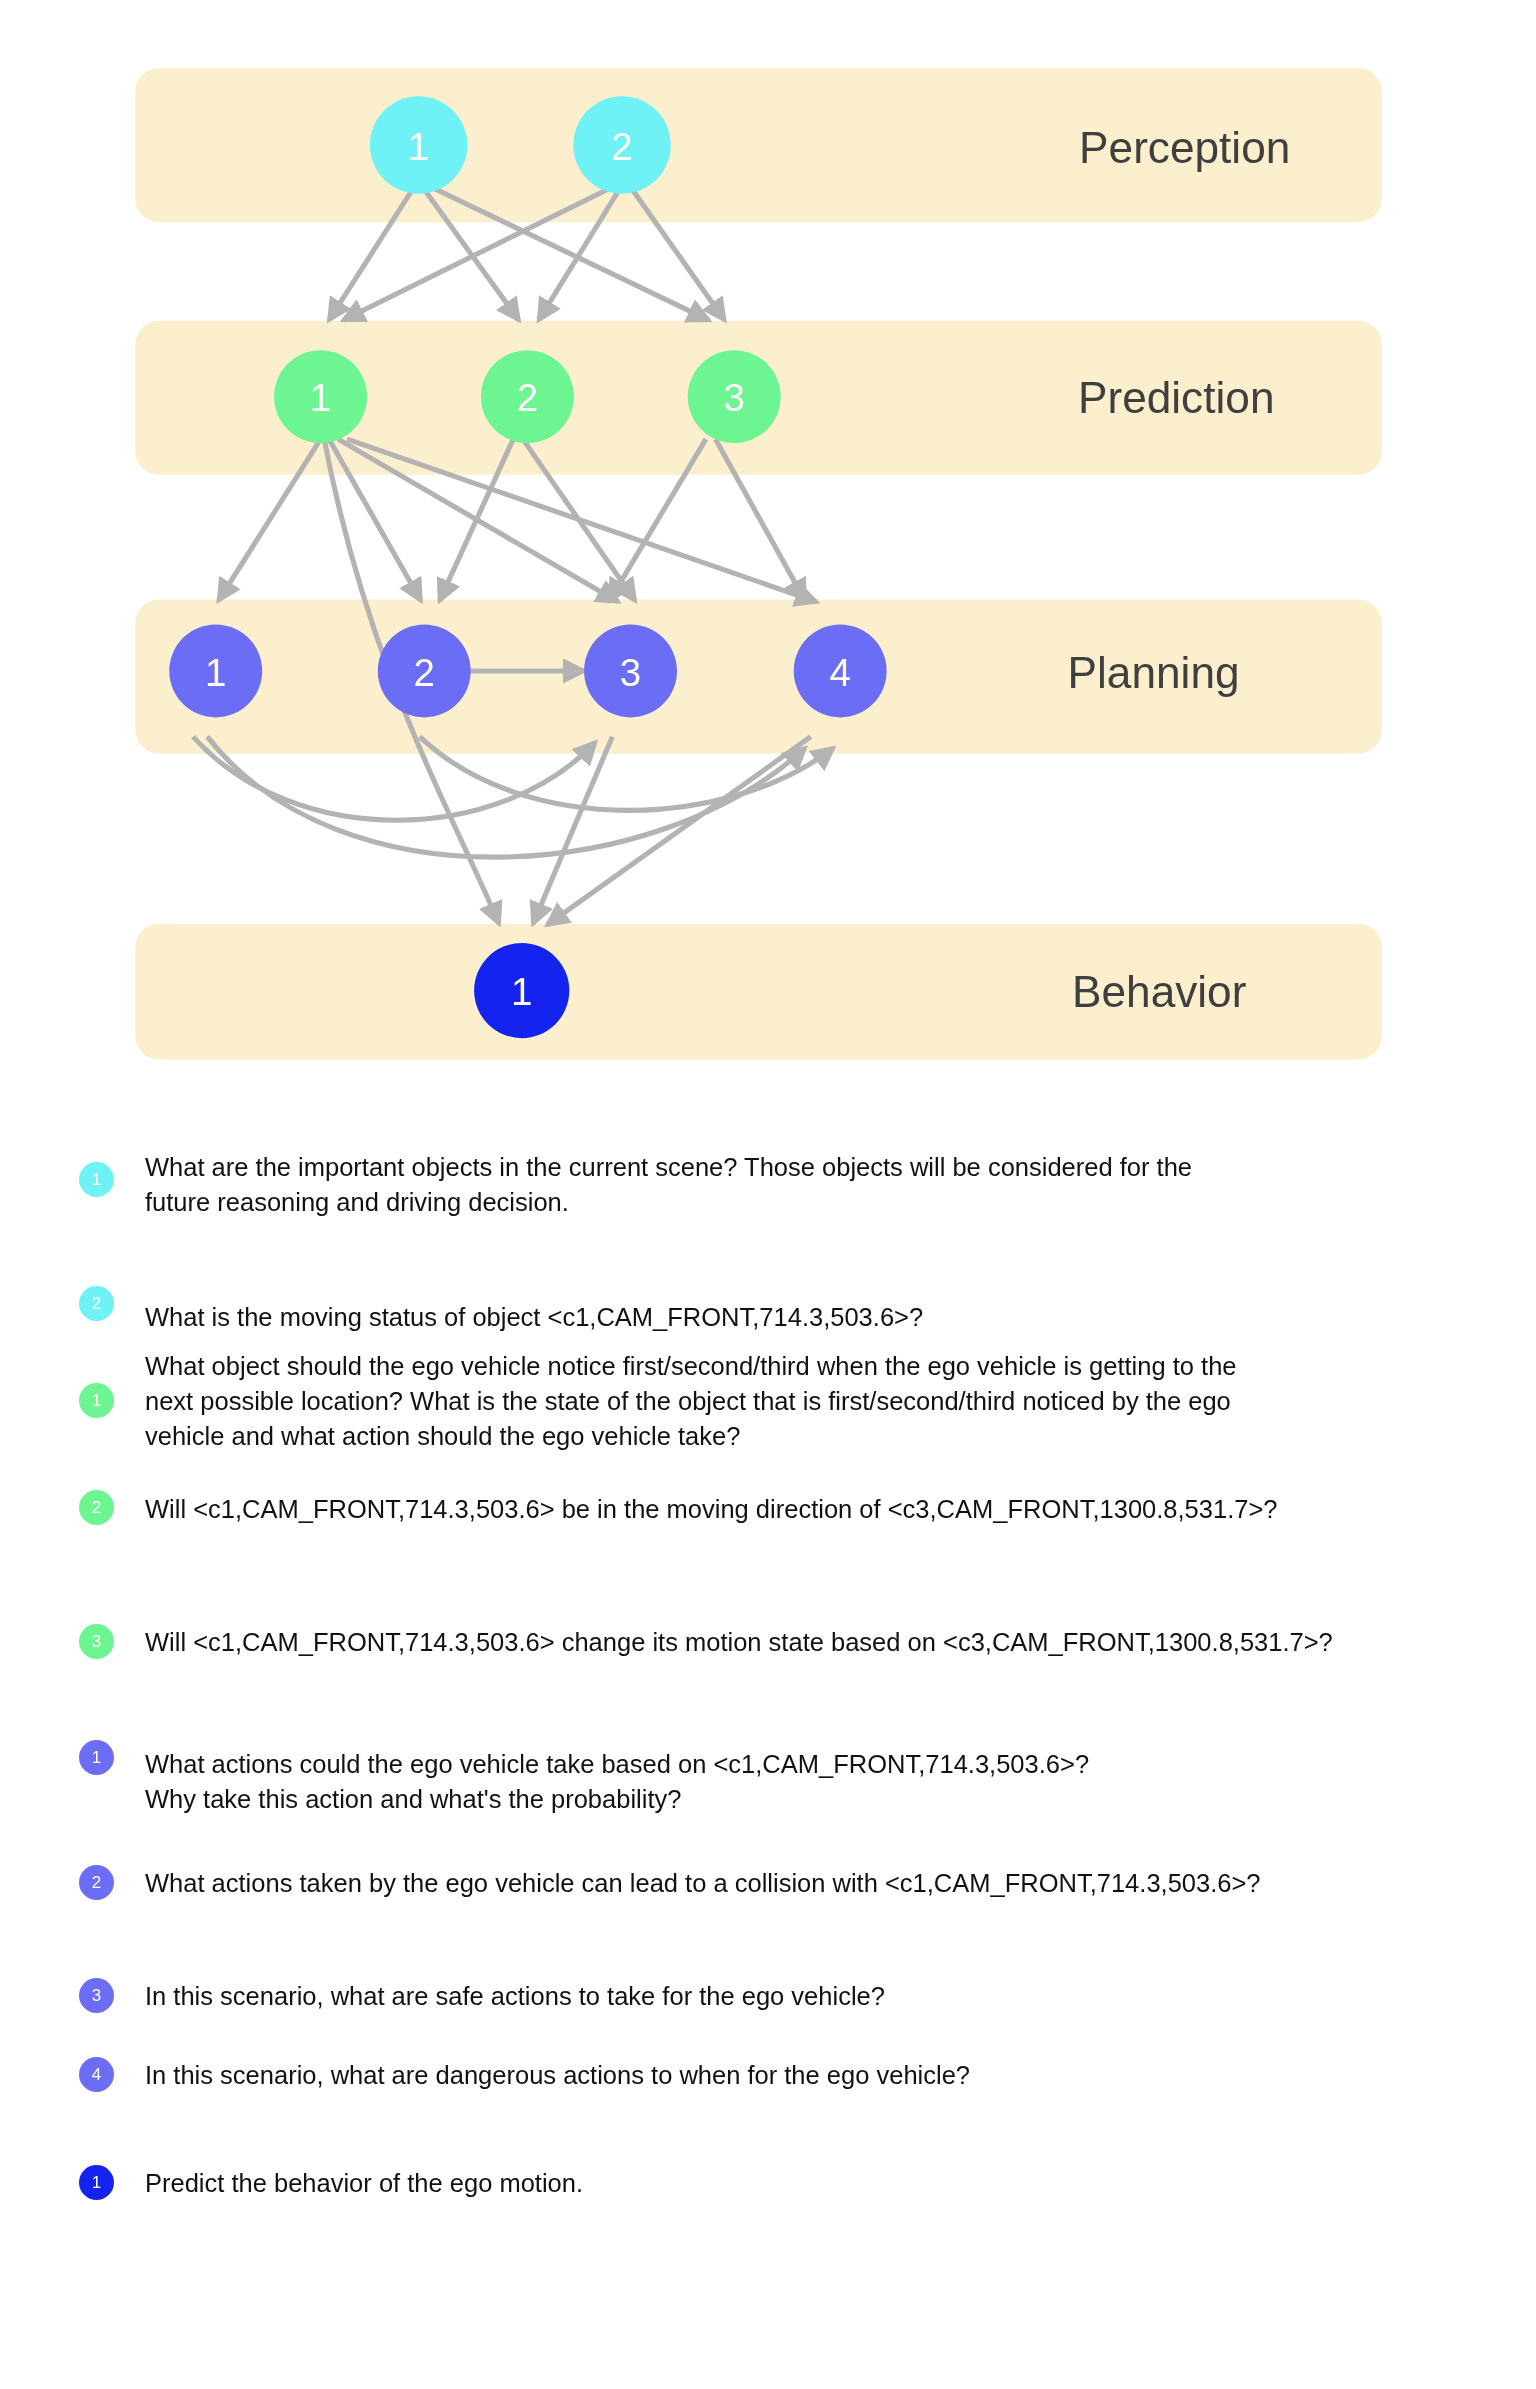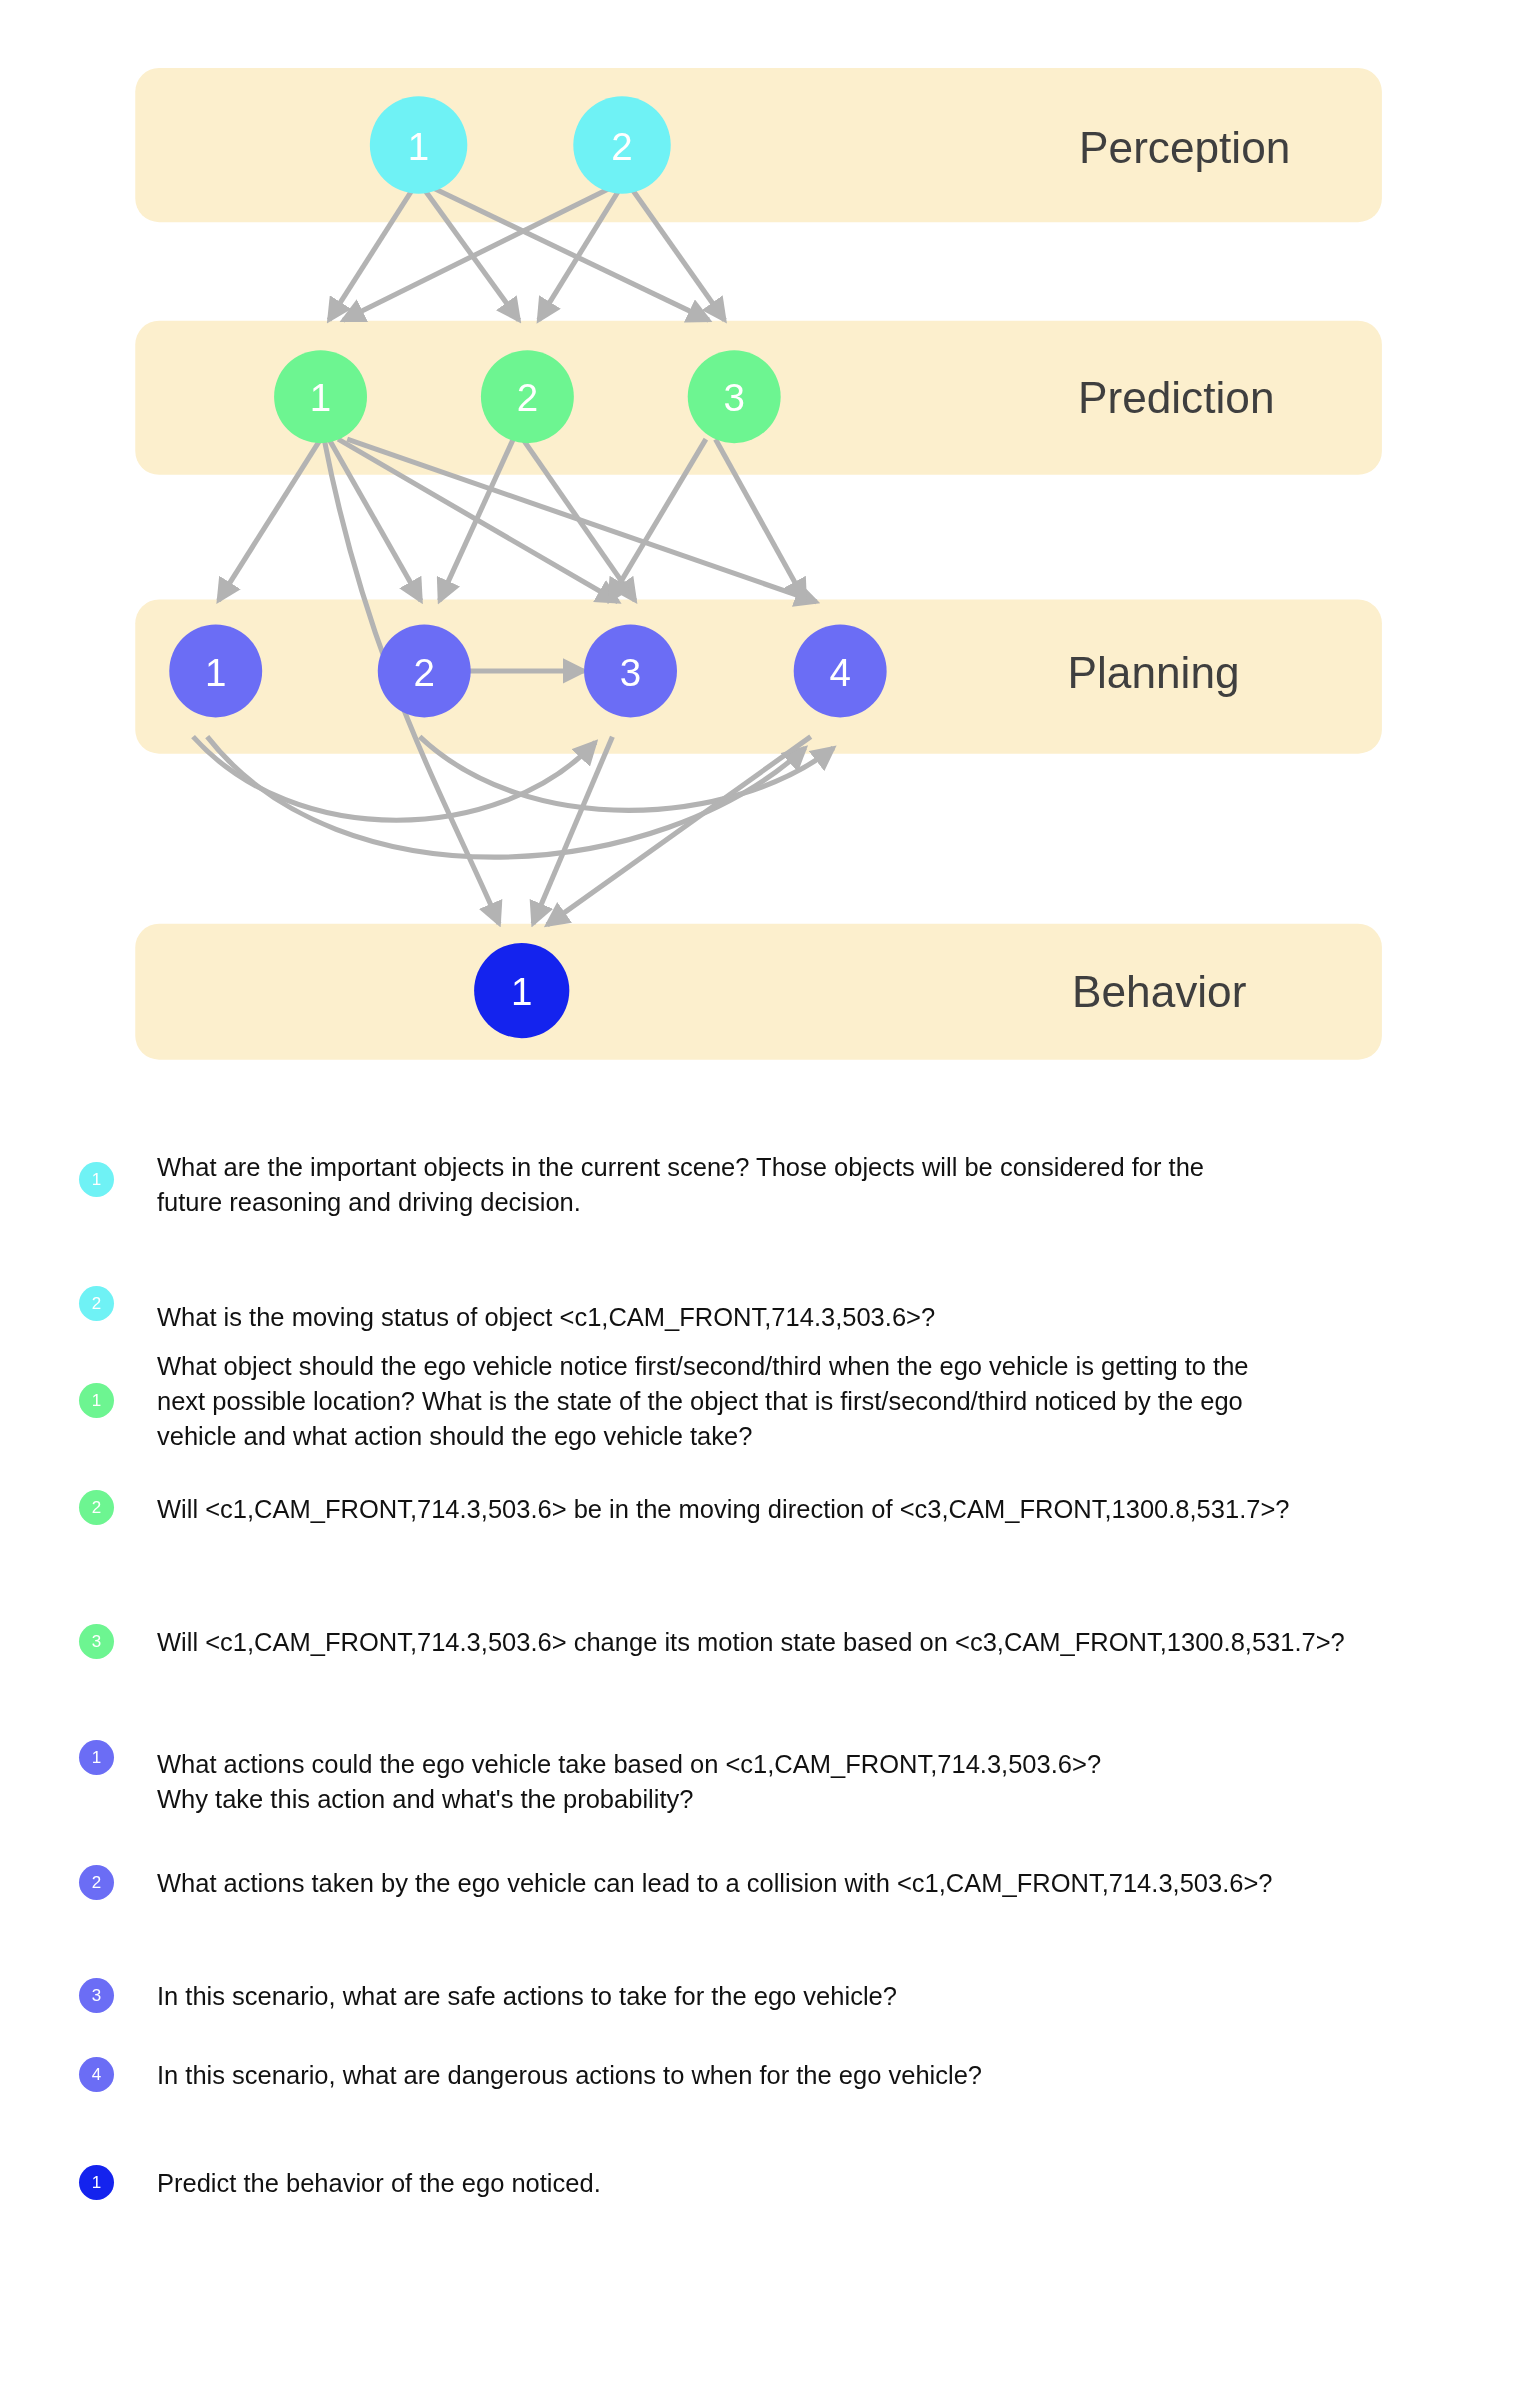--- a/index.html
+++ b/index.html
@@ -61,21 +61,21 @@
     align-items: center;
     justify-content: center;
     color: #ffffff;
     font-size: 17px;
     font-family: "Liberation Sans", sans-serif;
     line-height: 1;
     box-sizing: border-box;
   }
   .q-text {
     position: absolute;
-    left: 157px;
+    left: 145px;
     font-size: 25.5px;
     line-height: 1.38;
     color: #111111;
     font-family: "Liberation Sans", sans-serif;
     white-space: pre-line;
     max-width: 1247px;
   }
 </style>
 </head>
 <body>
@@ -217,16 +217,16 @@
   <div class="q-text" style="top:874px;">In this scenario, what are safe actions to take for the ego vehicle?</div>
 
   <div class="q-bullet" style="left:79px; top:952px; background:#6B6DF5;">
     <span>4</span>
   </div>
   <div class="q-text" style="top:953px;">In this scenario, what are dangerous actions to when for the ego vehicle?</div>
 
   <div class="q-bullet" style="left:79px; top:1060px; background:#1423EE;">
     <span>1</span>
   </div>
-  <div class="q-text" style="top:1061px;">Predict the behavior of the ego noticed.</div>
+  <div class="q-text" style="top:1061px;">Predict the behavior of the ego motion.</div>
 
 </div>
 
 
 </body></html>

